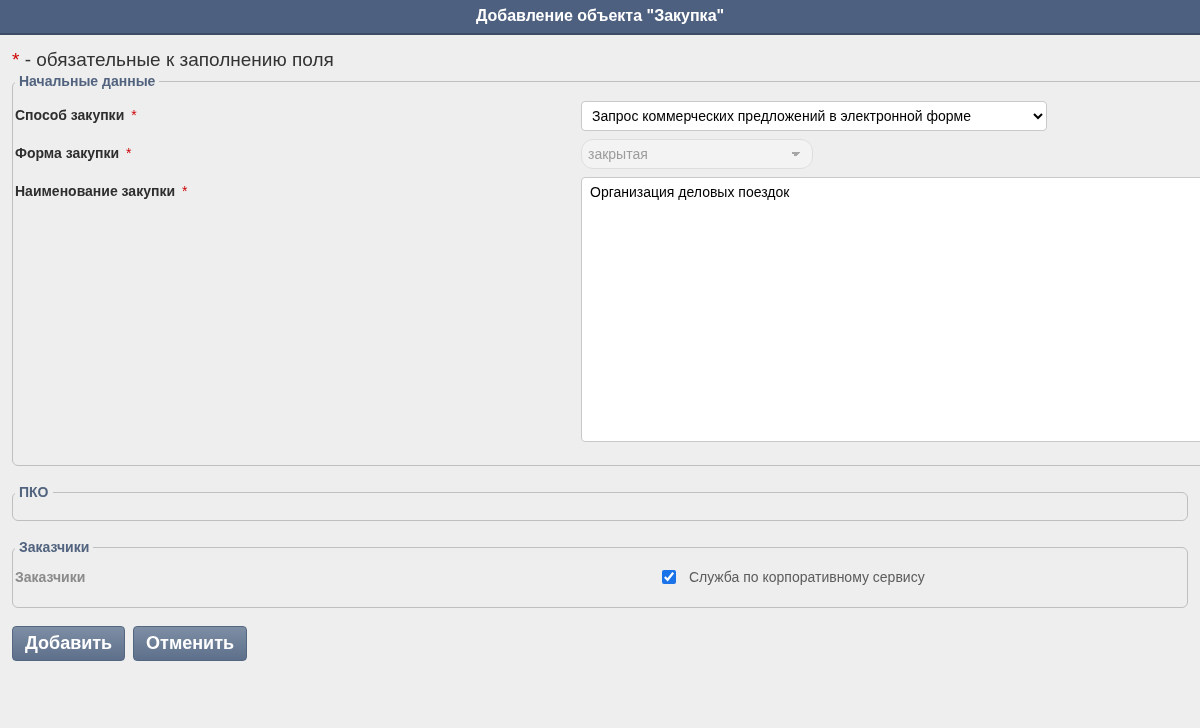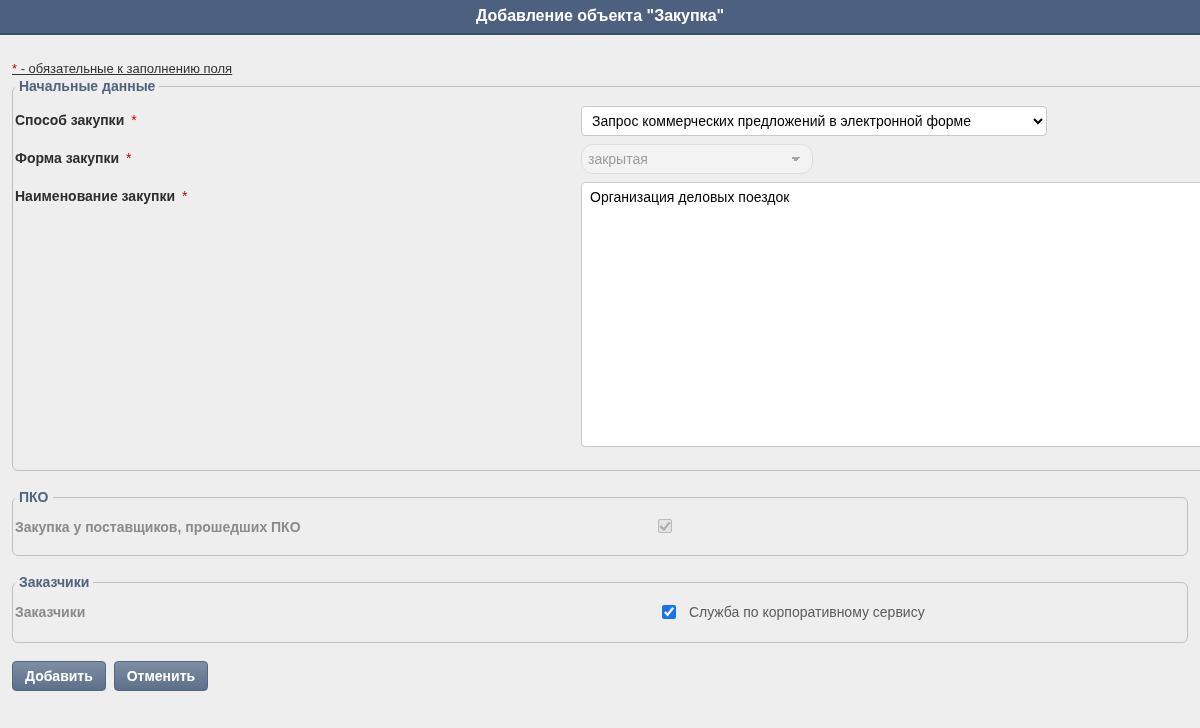--- a/index.html
+++ b/index.html
@@ -15,24 +15,23 @@
     background: #4e607f;
     color: #fff;
     font-weight: bold;
     text-align: center;
     padding: 7px 0 8px;
     font-size: 16px;
     border-bottom: 2px solid #3d4d66;
   }
   .content { padding: 10px 12px 14px; }
   .required-note {
-    font-size: 13px;
+    font-size: 19px;
     color: #333;
-    margin: 16px 0 2px 0;
-    text-decoration: underline;
+    margin: 4px 0 2px 0;
   }
   .required-note .ast { color: #c00; }
   fieldset {
     border: 1px solid #bfbfbf;
     border-radius: 6px;
     margin: 0 0 18px;
     padding: 8px 2px 12px;
   }
   legend {
     color: #51637e;
@@ -124,21 +123,21 @@
   .customers-field { flex: 1 1 auto; color: #5c5c5c; }
   .chk-checked { accent-color: #1a73e8; width: 14px; height: 14px; vertical-align: middle; }
   .cust-text { margin-left: 6px; vertical-align: middle; }
   .btn-row { margin-top: 2px; }
   .btn {
     background: linear-gradient(#7d8ea5, #5d6f8a);
     color: #fff;
     border: 1px solid #546780;
     border-radius: 4px;
     padding: 6px 12px;
-    font-size: 14px;
+    font-size: 18px;
     font-weight: bold;
     cursor: pointer;
     margin-right: 4px;
   }
 </style>
 </head>
 <body>
 
 <div class="header">
   <span>Добавление объекта "Закупка"</span>
@@ -184,26 +183,20 @@
       </div>
       <div class="field-col">
         <textarea class="name-textarea" style="">Организация деловых поездок</textarea>
       </div>
     </div>
   </fieldset>
 
   <fieldset>
     <legend>ПКО</legend>
 
-    <div class="row">
-      <div class="pko-label">Закупка у поставщиков, прошедших ПКО</div>
-      <div class="pko-field">
-        <span class="chk-disabled"></span>
-      </div>
-    </div>
 
   </fieldset>
 
   <fieldset>
     <legend>Заказчики</legend>
 
     <div class="row">
       <div class="customers-label">Заказчики</div>
       <div class="customers-field">
         <input type="checkbox" class="chk-checked" checked="" style="">

